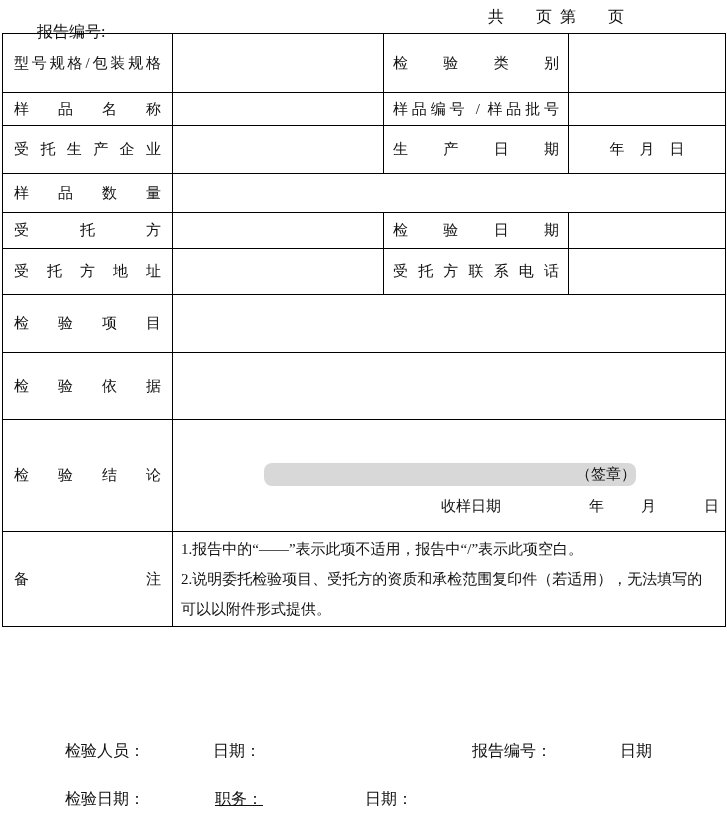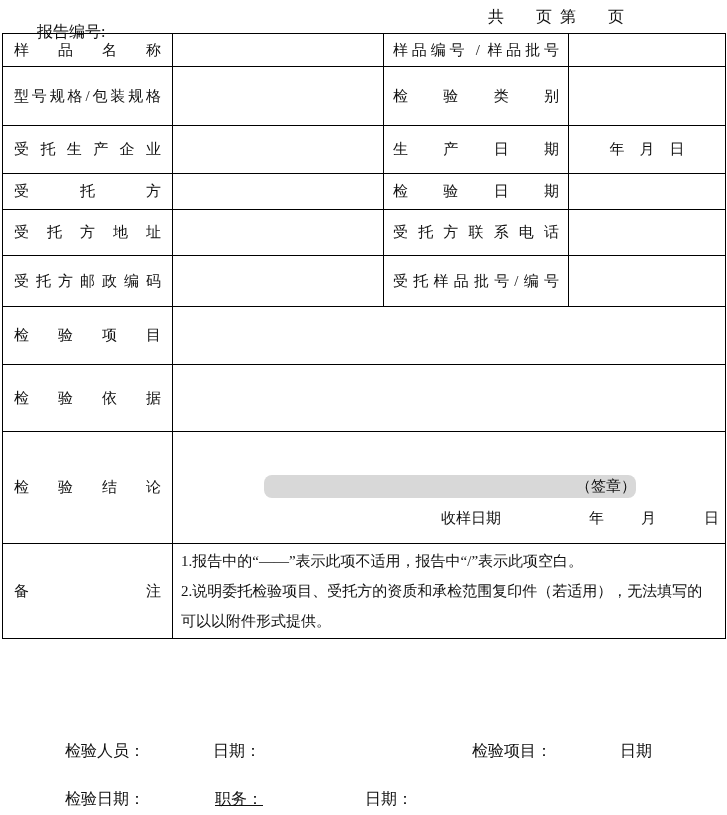--- a/index.html
+++ b/index.html
@@ -98,54 +98,52 @@
   <div class="hdr-right">共　　页  第　　页</div>
 
   <table class="report">
     <colgroup>
       <col style="width:170px">
       <col style="width:211px">
       <col style="width:185px">
       <col style="width:157px">
     </colgroup>
     <tbody>
+      <tr style="height:59px">
+        <td class="lbl">型号规格/包装规格</td>
+        <td class="val"></td>
+        <td class="lbl-r">检验类别</td>
+        <td class="val"></td>
+      </tr>
       <tr style="height:33px">
         <td class="lbl">样品名称</td>
         <td class="val"></td>
         <td class="lbl-r">样品编号 / 样品批号</td>
-        <td class="val"></td>
-      </tr>
-      <tr style="height:59px">
-        <td class="lbl">型号规格/包装规格</td>
-        <td class="val"></td>
-        <td class="lbl-r">检验类别</td>
         <td class="val"></td>
       </tr>
       <tr style="height:48px">
         <td class="lbl">受托生产企业</td>
         <td class="val"></td>
         <td class="lbl-r">生产日期</td>
         <td class="val-center">年　月　日</td>
+      </tr>
+      <tr style="height:39px">
+        <td class="lbl">样品数量</td>
+        <td class="val" colspan="3"></td>
       </tr>
       <tr style="height:36px">
         <td class="lbl">受托方</td>
         <td class="val"></td>
         <td class="lbl-r">检验日期</td>
         <td class="val"></td>
       </tr>
       <tr style="height:46px">
         <td class="lbl">受托方地址</td>
         <td class="val"></td>
         <td class="lbl-r">受托方联系电话</td>
-        <td class="val"></td>
-      </tr>
-      <tr style="height:51px">
-        <td class="lbl">受托方邮政编码</td>
-        <td class="val"></td>
-        <td class="lbl-r">受托样品批号/编号</td>
         <td class="val"></td>
       </tr>
       <tr style="height:58px">
         <td class="lbl">检验项目</td>
         <td class="val" colspan="3"></td>
       </tr>
       <tr style="height:67px">
         <td class="lbl">检验依据</td>
         <td class="val" colspan="3"></td>
       </tr>
@@ -169,21 +167,21 @@
           <div class="note-line">1.报告中的“——”表示此项不适用，报告中“/”表示此项空白。</div>
           <div class="note-line">2.说明委托检验项目、受托方的资质和承检范围复印件（若适用），无法填写的可以以附件形式提供。</div>
         </td>
       </tr>
     </tbody>
   </table>
 
   <div class="footer-line" style="top:741px">
     <span class="f-inspector">检验人员：</span>
     <span class="f-insp-date">日期：</span>
-    <span class="f-reviewer">检验项目：</span>
+    <span class="f-reviewer">报告编号：</span>
     <span class="f-rev-date">日期</span>
   </div>
   <div class="footer-line" style="top:789px">
     <span class="f-approver">检验日期：</span>
     <span class="f-title">职务：</span>
     <span class="f-appr-date">日期：</span>
   </div>
 
 </div>
 

